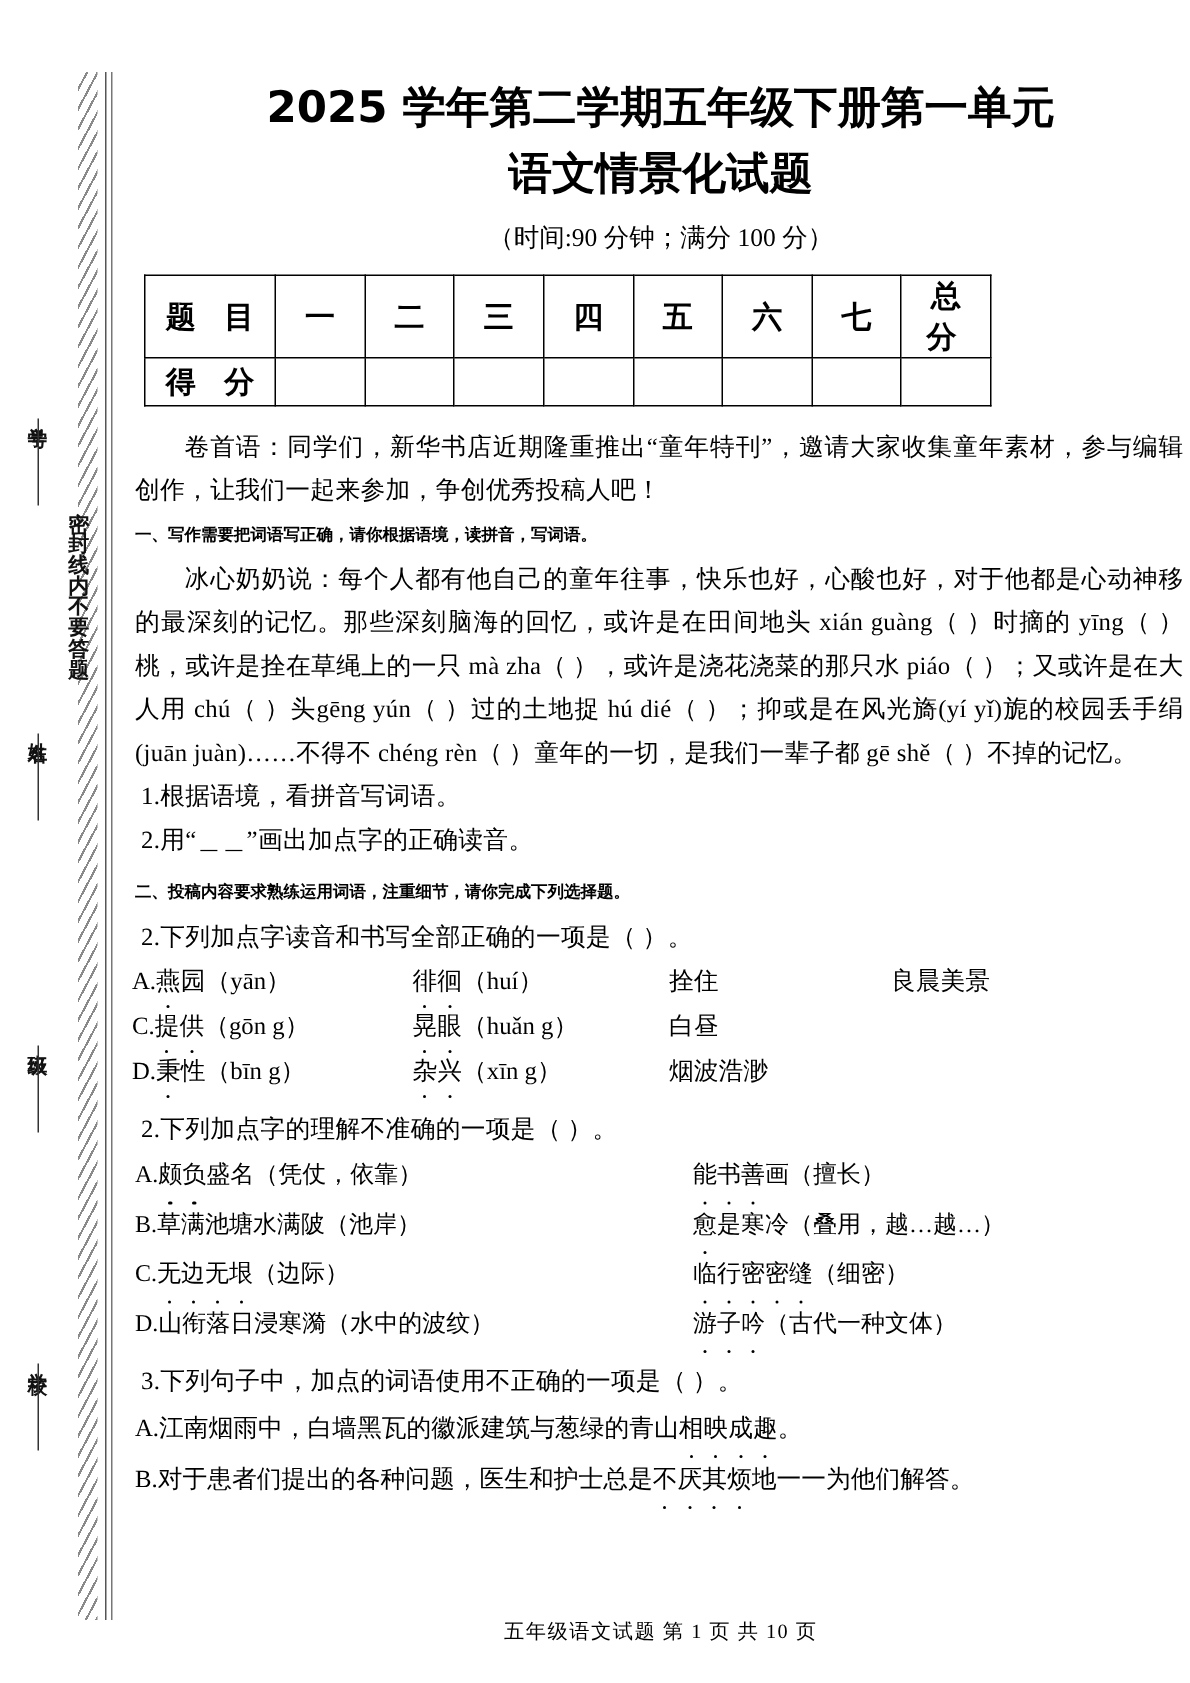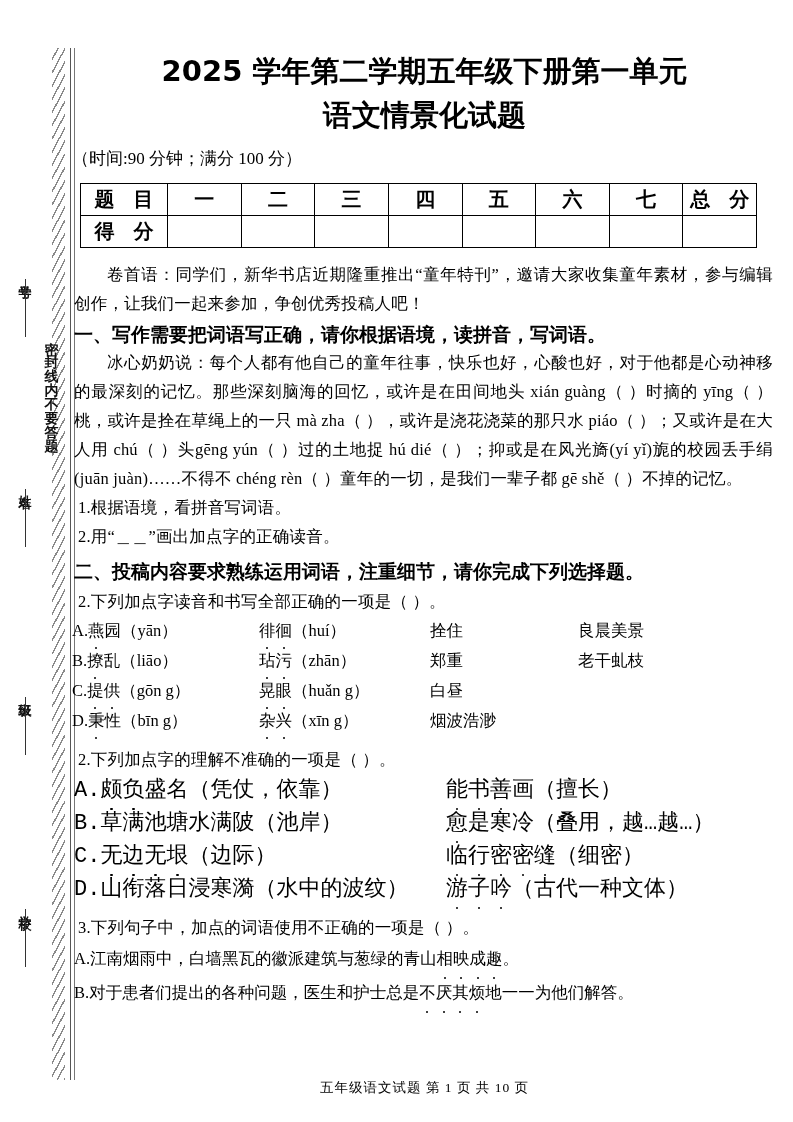--- a/index.html
+++ b/index.html
@@ -93,50 +93,51 @@
   }
   .info-line {
     width: 1px;
     background: #333;
     margin-top: 2px;
   }
 
   
   #sheet {
     position: absolute;
-    left: 72px;
+    left: 88px;
     top: 0;
     width: 705px;
     height: 1122px;
   }
 
   .title-line {
     text-align: center;
     font-family: "DejaVu Sans", "Liberation Sans", sans-serif;
     font-weight: 700;
     font-size: 29px;
     letter-spacing: 0px;
     line-height: 42px;
     color: #000;
   }
   #title-1 { margin-top: 50px; }
   #title-2 { margin-top: 2px; }
 
   .subtitle {
+    text-align: center;
     font-size: 17px;
     margin-top: 11px;
     letter-spacing: 0px;
     font-family: "Liberation Serif", "DejaVu Serif", serif;
   }
 
   
   .score-table {
     border-collapse: collapse;
     margin: 13px 0 0 8px;
-    width: 677px;
+    width: 565px;
     table-layout: fixed;
   }
   .score-table td {
     border: 1px solid #000;
     height: 31px;
     text-align: center;
     vertical-align: middle;
     font-family: "DejaVu Sans", "Liberation Sans", sans-serif;
     font-size: 20px;
     font-weight: 600;
@@ -155,21 +156,21 @@
     padding: 0 4px 0 2px;
     text-align: justify;
     letter-spacing: 0.2px;
   }
   .para.indent { text-indent: 2em; }
   .intro { margin-top: 12px; }
 
   .sec-head {
     font-family: "DejaVu Sans", "Liberation Sans", sans-serif;
     font-weight: 700;
-    font-size: 19px;
+    font-size: 11px;
     line-height: 28px;
     margin: 2px 0 0 2px;
     letter-spacing: 0px;
   }
   .sec-head.second { margin-top: 8px; font-family: Liberation Mono, monospace; }
 
   .q-line {
     font-family: "Liberation Serif", "DejaVu Serif", serif;
     font-size: 16.5px;
     line-height: 28px;
@@ -184,22 +185,22 @@
     line-height: 30px;
     margin-left: 0;
   }
   .opt-row .c1 { width: 187px; flex: 0 0 187px; }
   .opt-row .c2 { width: 171px; flex: 0 0 171px; }
   .opt-row .c3 { width: 148px; flex: 0 0 148px; }
   .opt-row .c4 { flex: 1 1 auto; }
 
   .opt-row2 {
     display: flex;
-    font-family: Liberation Mono, monospace;
-    font-size: 22px;
+    font-family: Liberation Serif, serif;
+    font-size: 16px;
     line-height: 33px;
     margin-left: 2px;
   }
   .opt-row2 .a { width: 372px; flex: 0 0 372px; }
   .opt-row2 .b { flex: 1 1 auto; }
 
   .stmt {
     font-family: "Liberation Serif", "DejaVu Serif", serif;
     font-size: 16.5px;
     line-height: 34px;
@@ -313,26 +314,20 @@
 
   <div class="q-line">2.下列加点字读音和书写全部正确的一项是（        ）。</div>
 
   <div class="opt-row">
     <div class="c1"><span>A.</span><span class="dot">燕</span><span>园（yān）</span></div>
     <div class="c2"><span class=""><span class="dot">徘</span><span class="dot">徊</span></span><span>（huí）</span></div>
     <div class="c3">拴住</div>
     <div class="c4">良晨美景</div>
   </div>
 
-  <div class="opt-row">
-    <div class="c1"><span>B.</span><span class="dot">撩</span><span>乱（liāo）</span></div>
-    <div class="c2"><span class=""><span class="dot">玷</span><span class="dot">污</span></span><span>（zhān）</span></div>
-    <div class="c3">郑重</div>
-    <div class="c4">老干虬枝</div>
-  </div>
 
   <div class="opt-row">
     <div class="c1"><span>C.</span><span class=""><span class="dot">提</span><span class="dot">供</span></span><span>（gōn g）</span></div>
     <div class="c2"><span class=""><span class="dot">晃</span><span class="dot">眼</span></span><span>（huǎn g）</span></div>
     <div class="c3">白昼</div>
   </div>
 
   <div class="opt-row">
     <div class="c1"><span>D.</span><span class="dot">秉</span><span>性（bīn g）</span></div>
     <div class="c2"><span class=""><span class="dot">杂</span><span class="dot">兴</span></span><span>（xīn g）</span></div>

